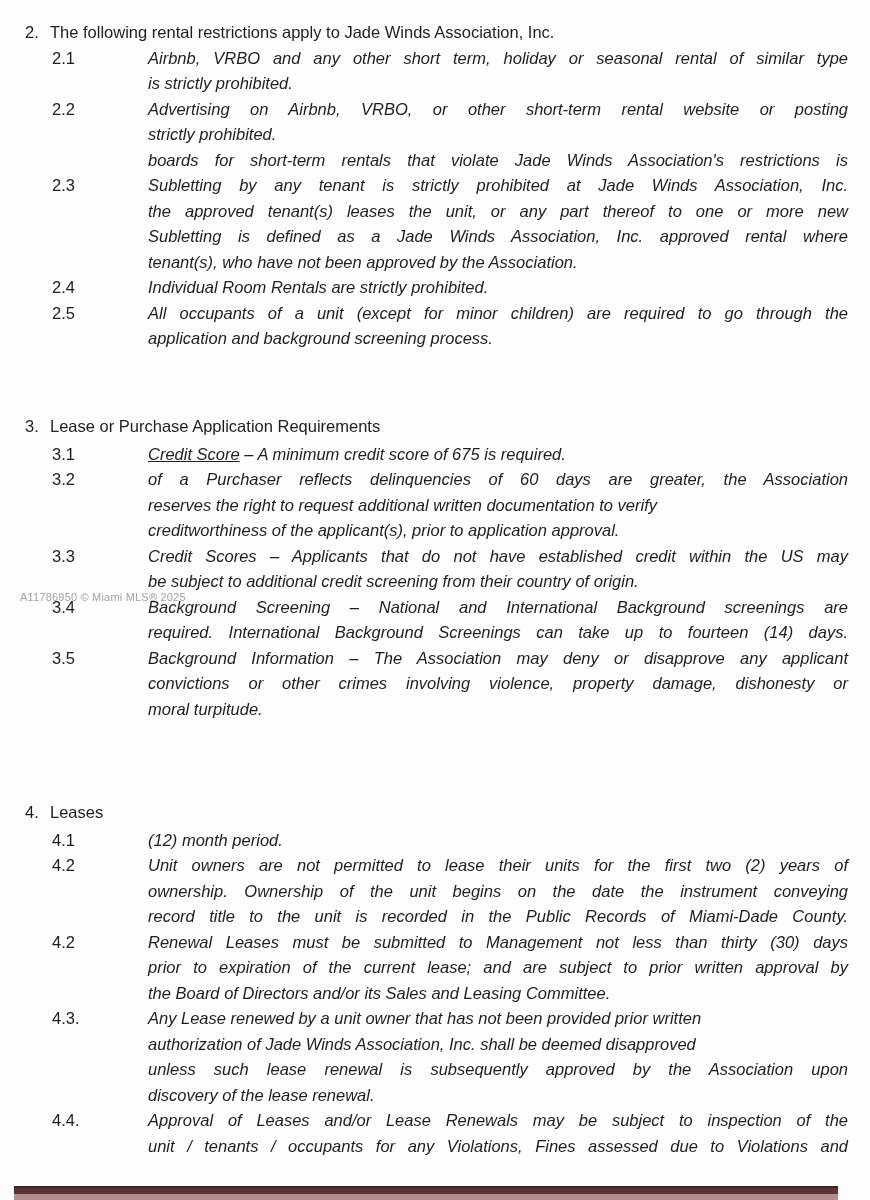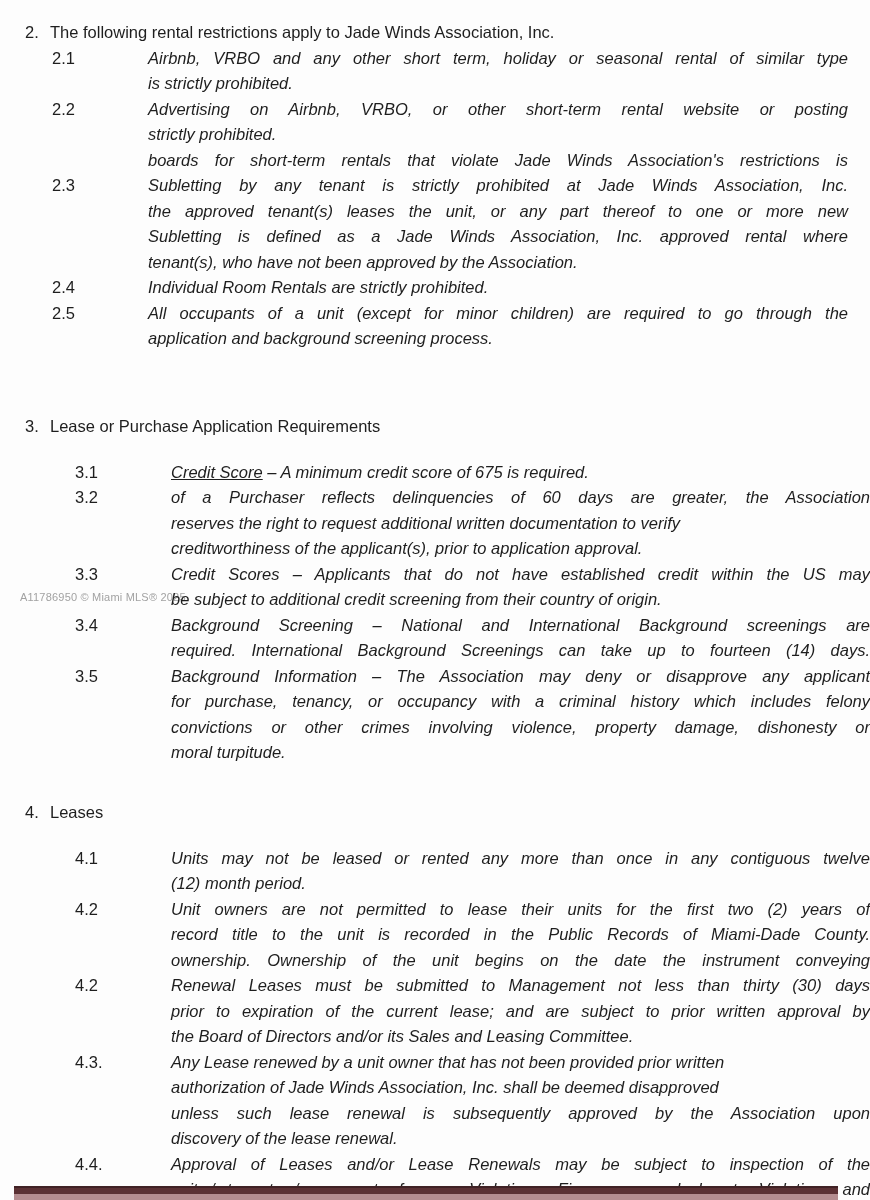--- a/index.html
+++ b/index.html
@@ -32,21 +32,21 @@
     width: 870px;
     z-index: 1;
   }
   .sec-0 { top: 20px; }
   .sec-1 { top: 414px; }
   .sec-2 { top: 800px; }
   .head { display: flex; padding-left: 25px; }
   .head-num { width: 25px; flex-shrink: 0; }
   .head-text { white-space: nowrap; }
   .sec-0 .items { }
-  .sec-1 .items, .sec-2 .items { margin-top: 20px; padding-left: 23px; }
+  .sec-1 .items, .sec-2 .items { margin-top: 2px; }
   .item { display: flex; padding-left: 52px; }
   .item-num { width: 96px; flex-shrink: 0; }
   .item-text { width: 700px; font-style: italic; }
   .ln { min-height: 25.5px; }
   .ln.just { text-align: justify; text-align-last: justify; }
   .u { text-decoration: underline; }
   .footer-bar {
     position: absolute;
     left: 14px; top: 1186px;
     width: 824px;
@@ -137,46 +137,44 @@
     <div class="item-num">3.4</div>
     <div class="item-text">
               <div class="ln just">Background Screening – National and International Background screenings are</div>
               <div class="ln just">required. International Background Screenings can take up to fourteen (14) days.</div>
             </div>
   </div>
           <div class="item">
     <div class="item-num">3.5</div>
     <div class="item-text">
               <div class="ln just">Background Information – The Association may deny or disapprove any applicant</div>
-              <div class="ln just">for purchase, tenancy, or occupancy with a criminal history which includes felony</div>
               <div class="ln just">convictions or other crimes involving violence, property damage, dishonesty or</div>
               <div class="ln">moral turpitude.</div>
             </div>
   </div>
         </div>
   </section>
       <section class="section sec-2">
     <div class="head">
       <div class="head-num">4.</div>
       <div class="head-text">Leases</div>
     </div>
     <div class="items">
           <div class="item">
     <div class="item-num">4.1</div>
     <div class="item-text">
-              <div class="ln just">Units may not be leased or rented any more than once in any contiguous twelve</div>
               <div class="ln">(12) month period.</div>
             </div>
   </div>
           <div class="item">
     <div class="item-num">4.2</div>
     <div class="item-text">
               <div class="ln just">Unit owners are not permitted to lease their units for the first two (2) years of</div>
+              <div class="ln just">ownership.  Ownership of the unit begins on the date the instrument conveying</div>
               <div class="ln just">record title to the unit is recorded in the Public Records of Miami-Dade County.</div>
-              <div class="ln just">ownership.  Ownership of the unit begins on the date the instrument conveying</div>
             </div>
   </div>
           <div class="item">
     <div class="item-num">4.2</div>
     <div class="item-text">
               <div class="ln just">Renewal Leases must be submitted to Management not less than thirty (30) days</div>
               <div class="ln just">prior to expiration of the current lease; and are subject to prior written approval by</div>
               <div class="ln">the Board of Directors and/or its Sales and Leasing Committee.</div>
             </div>
   </div>

